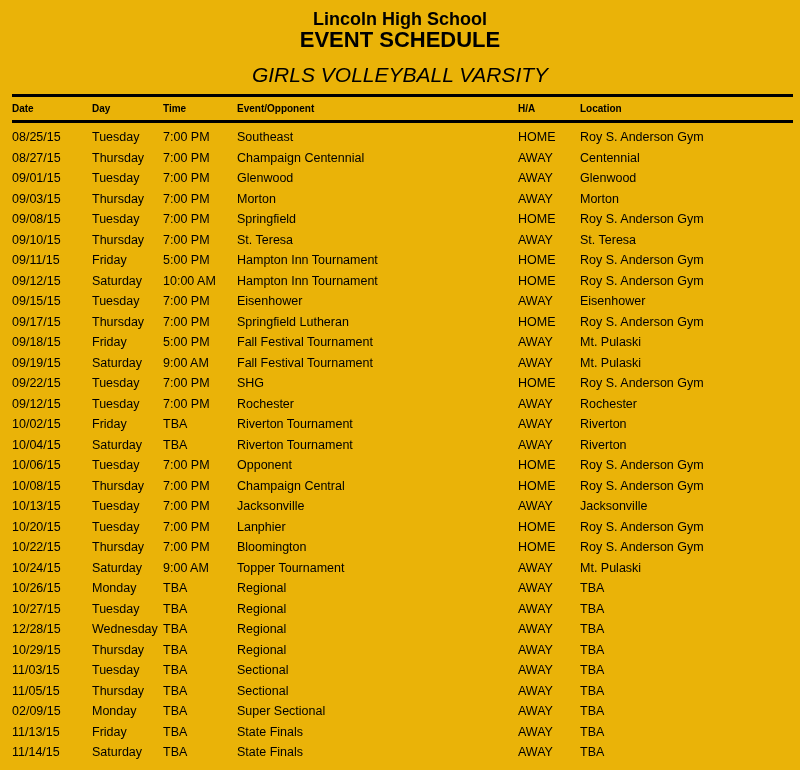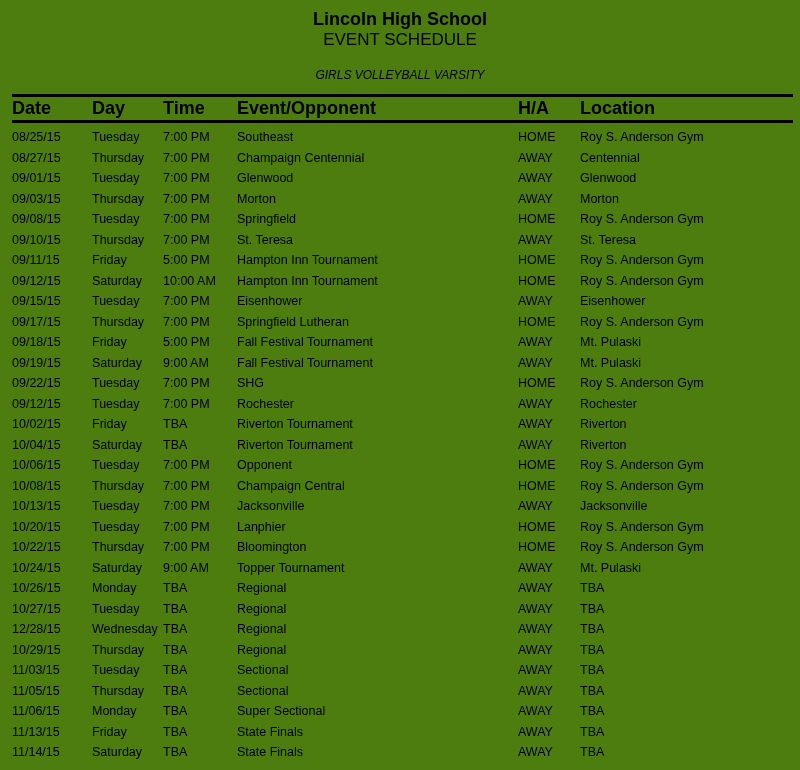--- a/index.html
+++ b/index.html
@@ -4,41 +4,41 @@
 <style>
   html, body {
     margin: 0;
     padding: 0;
     background: #ffffff;
   }
   .page {
     position: relative;
     width: 800px;
     height: 770px;
-    background: #4d7c0f;
+    background: #eab308;
     color: #000000;
     font-family: "Liberation Sans", sans-serif;
     overflow: hidden;
   }
   header.titles {
     padding-top: 9px;
     text-align: center;
   }
   .school {
     font-size: 18px;
     font-weight: bold;
     line-height: 20px;
   }
   .heading {
-    font-size: 17px;
-    font-weight: normal;
+    font-size: 22px;
+    font-weight: bold;
     line-height: 21px;
   }
   .subtitle {
-    font-size: 12px;
+    font-size: 21px;
     font-style: italic;
     margin-top: 14px;
     line-height: 22px;
   }
   table.schedule {
     border-collapse: collapse;
     table-layout: fixed;
     margin: 8px 0 0 12px;
     width: 781px;
     font-size: 12.5px;
@@ -49,21 +49,21 @@
     overflow: hidden;
     vertical-align: middle;
     text-align: left;
   }
   thead tr {
     border-top: 3px solid #000000;
     border-bottom: 3px solid #000000;
   }
   thead th {
     height: 23px;
-    font-size: 18px;
+    font-size: 10px;
     font-weight: bold;
   }
   tbody td { height: 20.5px; }
   tbody tr:first-child td { padding-top: 4px; }
 
   
   th.c-date { padding-left: 18px; }
   td:nth-child(1) { padding-left: 21px; }
   th.c-day { text-align: center; }
   td:nth-child(2) { padding-left: 4px; }
@@ -323,21 +323,21 @@
         </tr>
         <tr>
           <td>11/05/15</td>
           <td>Thursday</td>
           <td>TBA</td>
           <td>Sectional</td>
           <td>AWAY</td>
           <td>TBA</td>
         </tr>
         <tr>
-          <td>11/06/15</td>
+          <td>02/09/15</td>
           <td>Monday</td>
           <td>TBA</td>
           <td>Super Sectional</td>
           <td>AWAY</td>
           <td>TBA</td>
         </tr>
         <tr>
           <td>11/13/15</td>
           <td>Friday</td>
           <td>TBA</td>

